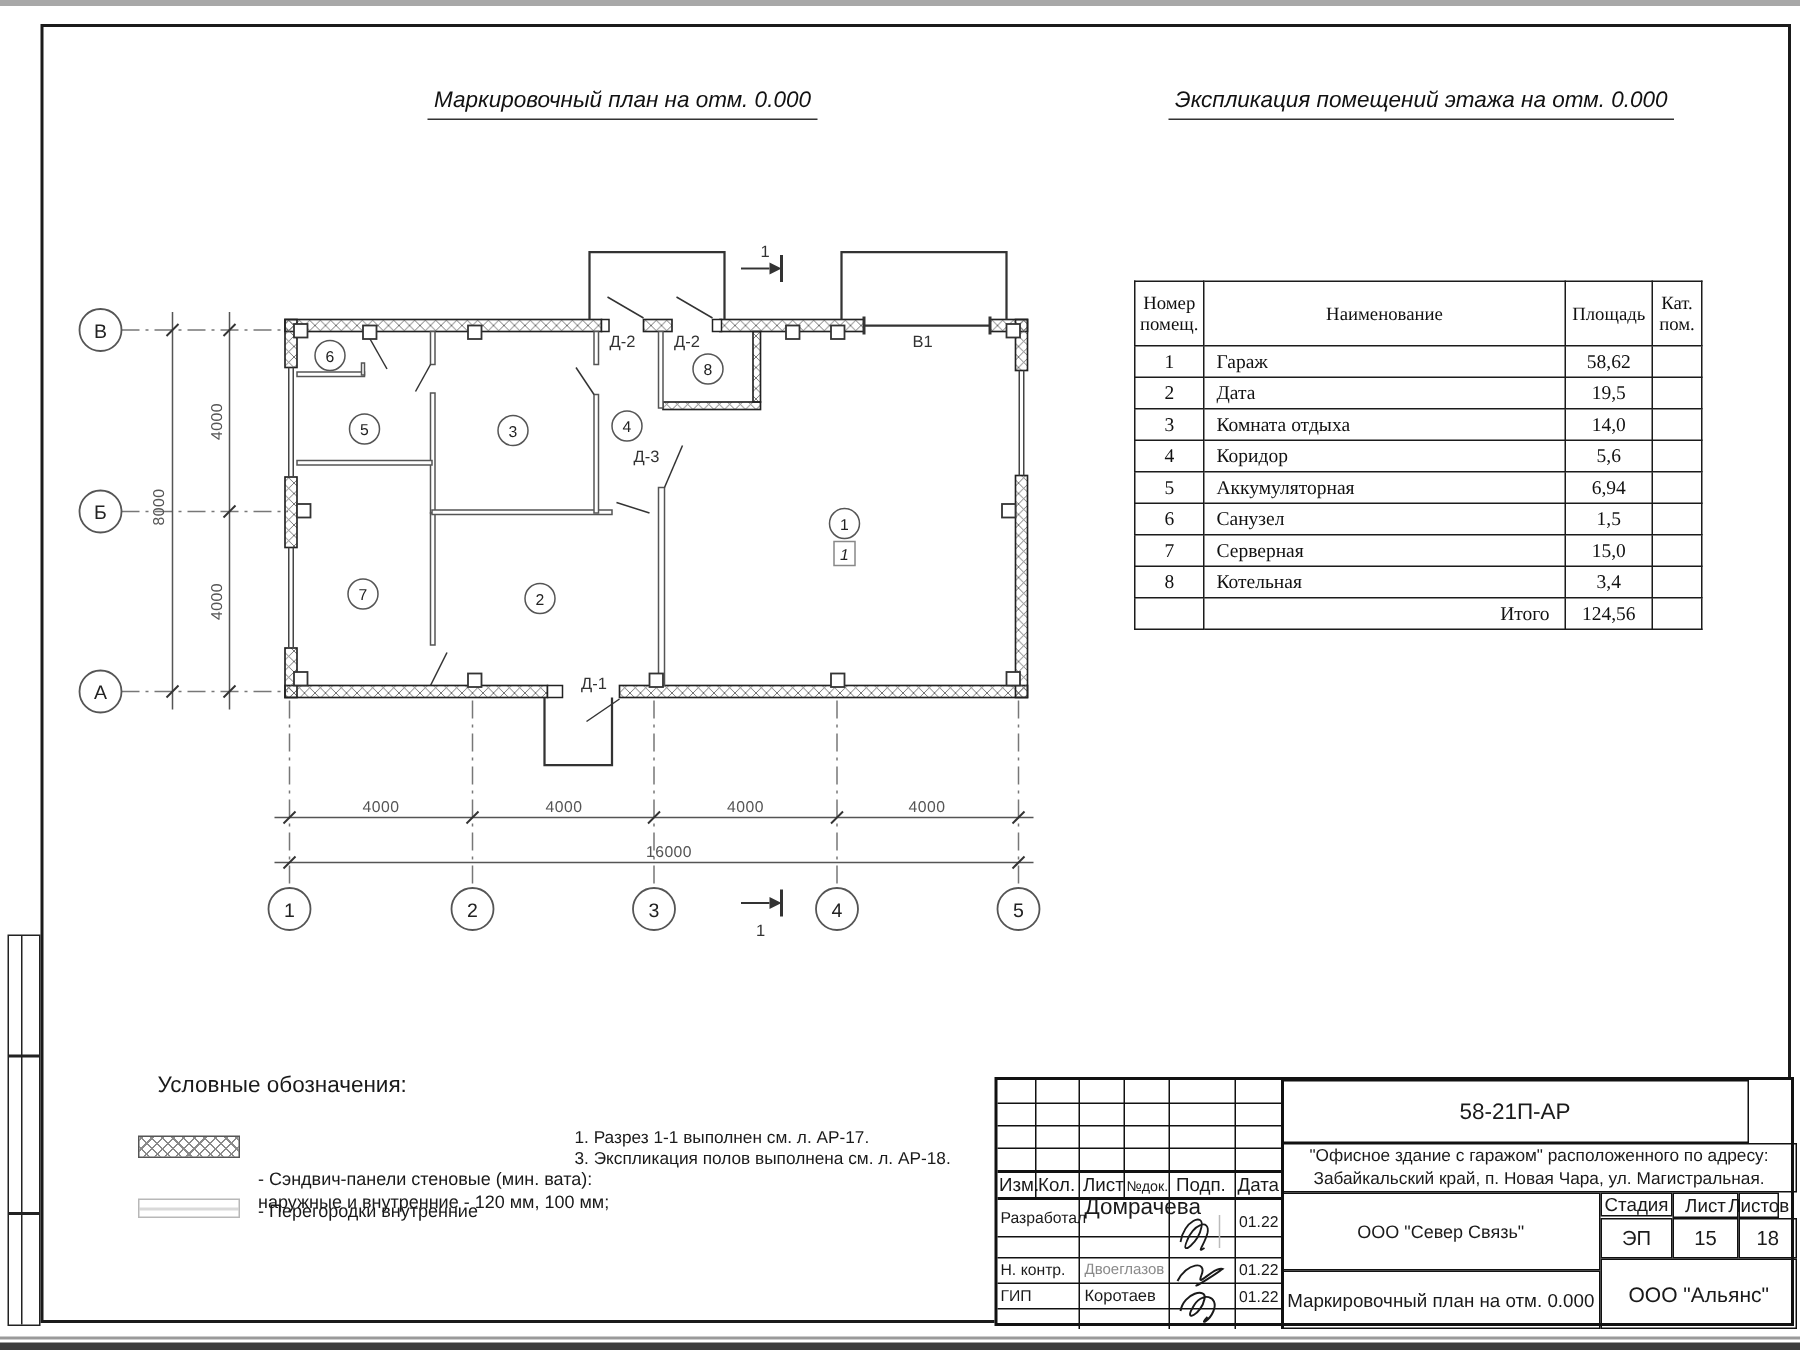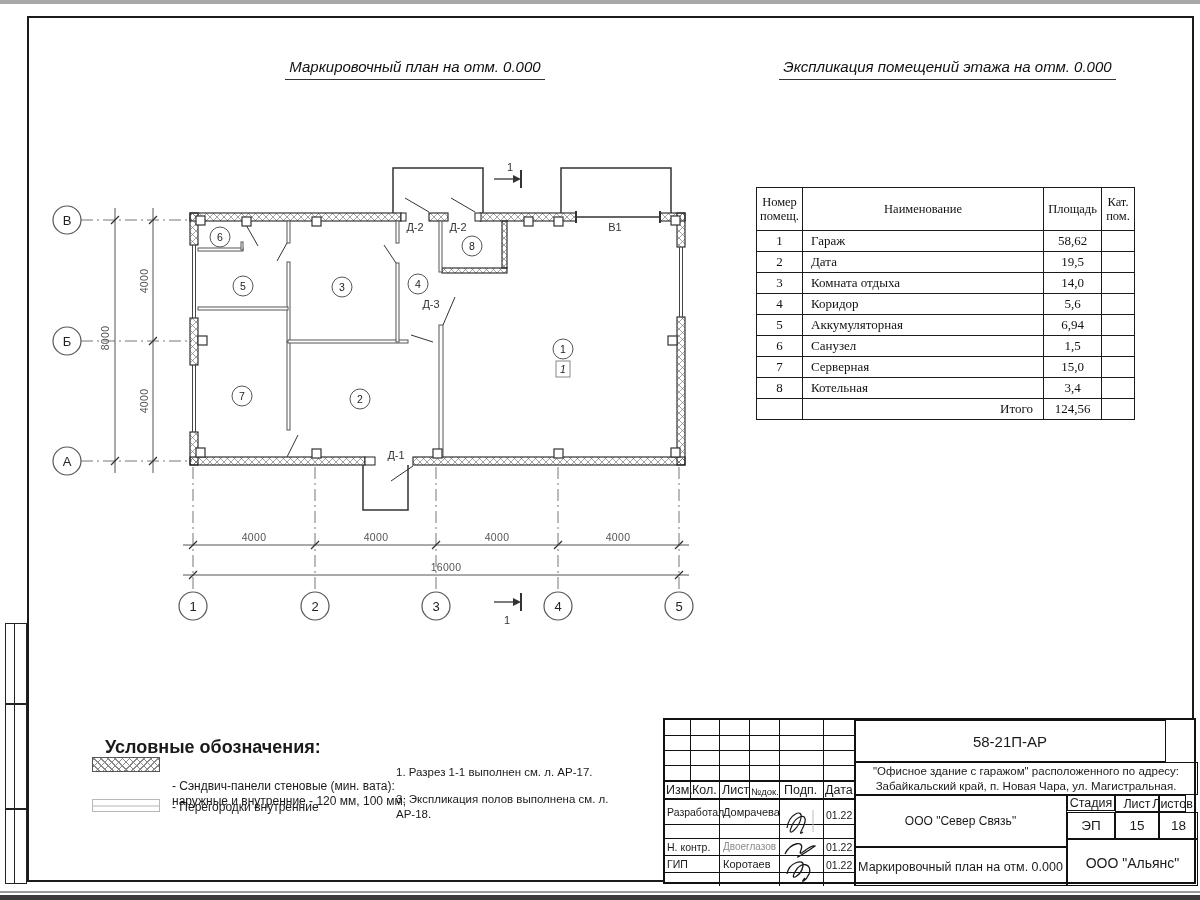--- a/index.html
+++ b/index.html
@@ -19,29 +19,29 @@
   .sheet-title{top:58px;height:22px;display:flex;justify-content:center;font-style:italic;font-size:15px;color:#111;}
   .sheet-title span{border-bottom:1.2px solid #333;padding:0 4px 2px 4px;}
   
   table.expl{position:absolute;left:756px;top:187px;border-collapse:collapse;table-layout:fixed;width:378px;font-size:13px;color:#111;font-family:Liberation Serif, serif;}
   table.expl th,table.expl td{border:1.5px solid #1b1b1b;padding:0;overflow:hidden;}
   table.expl th{font-weight:normal;height:42px;font-size:12.5px;line-height:1.15;}
   table.expl td{height:20px;text-align:center;}
   table.expl td.name{text-align:left;padding-left:8px;}
   table.expl td.total-label{text-align:right;padding-right:10px;}
   
-  .legend-title{left:105px;top:737px;font-size:18px;font-weight:bold;}
+  .legend-title{left:105px;top:715px;font-size:15px;}
   .sw1{left:92px;top:757px;width:68px;height:15px;border:1px solid #555;box-sizing:border-box;
        background-image:repeating-linear-gradient(45deg,transparent 0 4px,#8a8a8a 4px 5px),repeating-linear-gradient(-45deg,transparent 0 4px,#8a8a8a 4px 5px);}
   .sw2{left:92px;top:799px;width:68px;height:13px;border:1px solid #b8b8b8;box-sizing:border-box;
        background-image:linear-gradient(#d9d9d9,#d9d9d9);background-size:100% 2px;background-position:0 5px;background-repeat:no-repeat;}
   .legend-item1{left:172px;top:752px;width:270px;font-size:12px;line-height:1.25;white-space:pre-line;margin-top:27px;}
   .legend-item2{left:172px;top:800px;font-size:12px;}
   .notes{left:383px;top:752px;width:268px;font-size:11.5px;line-height:1.25;}
-  .notes div{margin:13px;}
+  .notes div{margin:0;}
   
   .tb{left:663px;top:718px;width:533px;height:166px;border:2px solid #111;box-sizing:border-box;background:#fff;}
   .tb .cell{position:absolute;border:1px solid #111;box-sizing:border-box;display:flex;align-items:center;justify-content:center;text-align:center;}
   .tb .line{position:absolute;background:#111;}
   .tb .txt{position:absolute;white-space:nowrap;}
   .preline{white-space:pre-line;}
   svg text{font-family:"Liberation Sans",sans-serif;fill:#222;}
   .dimtxt{font-size:10.5px;fill:#555;letter-spacing:.3px;}
   .axtxt{font-size:13px;fill:#222;}
   .roomtxt{font-size:10.5px;fill:#222;}
@@ -365,21 +365,21 @@
   <div class="line" style="left:0;top:152px;width:189px;height:1px;"></div>
 
   <div class="txt" style="left:1px;top:63px;font-size:12.5px;">Изм.</div>
   <div class="txt" style="left:27px;top:63px;font-size:12.5px;">Кол.</div>
   <div class="txt" style="left:57px;top:63px;font-size:12.5px;">Лист</div>
   <div class="txt" style="left:86px;top:66px;font-size:9.5px;">№док.</div>
   <div class="txt" style="left:119px;top:63px;font-size:12.5px;">Подп.</div>
   <div class="txt" style="left:160px;top:63px;font-size:12.5px;">Дата</div>
 
   <div class="txt" style="left:2px;top:86px;font-size:10.5px;">Разработал</div>
-  <div class="txt" style="left:58px;top:86px;font-size:11px;">Домрачева</div>
+  <div class="txt" style="left:58px;top:76px;font-size:15px;">Домрачева</div>
   <div class="txt" style="left:161px;top:89px;font-size:10.5px;">01.22</div>
   <div class="txt" style="left:2px;top:121px;font-size:10.5px;">Н. контр.</div>
   <div class="txt" style="left:58px;top:121px;font-size:10px;color:#8a8a8a;">Двоеглазов</div>
   <div class="txt" style="left:161px;top:121px;font-size:10.5px;">01.22</div>
   <div class="txt" style="left:2px;top:138px;font-size:10.5px;">ГИП</div>
   <div class="txt" style="left:58px;top:138px;font-size:11px;">Коротаев</div>
   <div class="txt" style="left:161px;top:139px;font-size:10.5px;">01.22</div>
 
   <svg style="position:absolute;left:114px;top:78px;" width="44" height="88" viewBox="0 0 44 88">
     <path d="M8 30 C10 16 24 10 22 20 C20 30 8 40 12 30 C16 18 28 14 26 24 C24 32 18 38 24 34" fill="none" stroke="#1a1a1a" stroke-width="1.2"></path>

